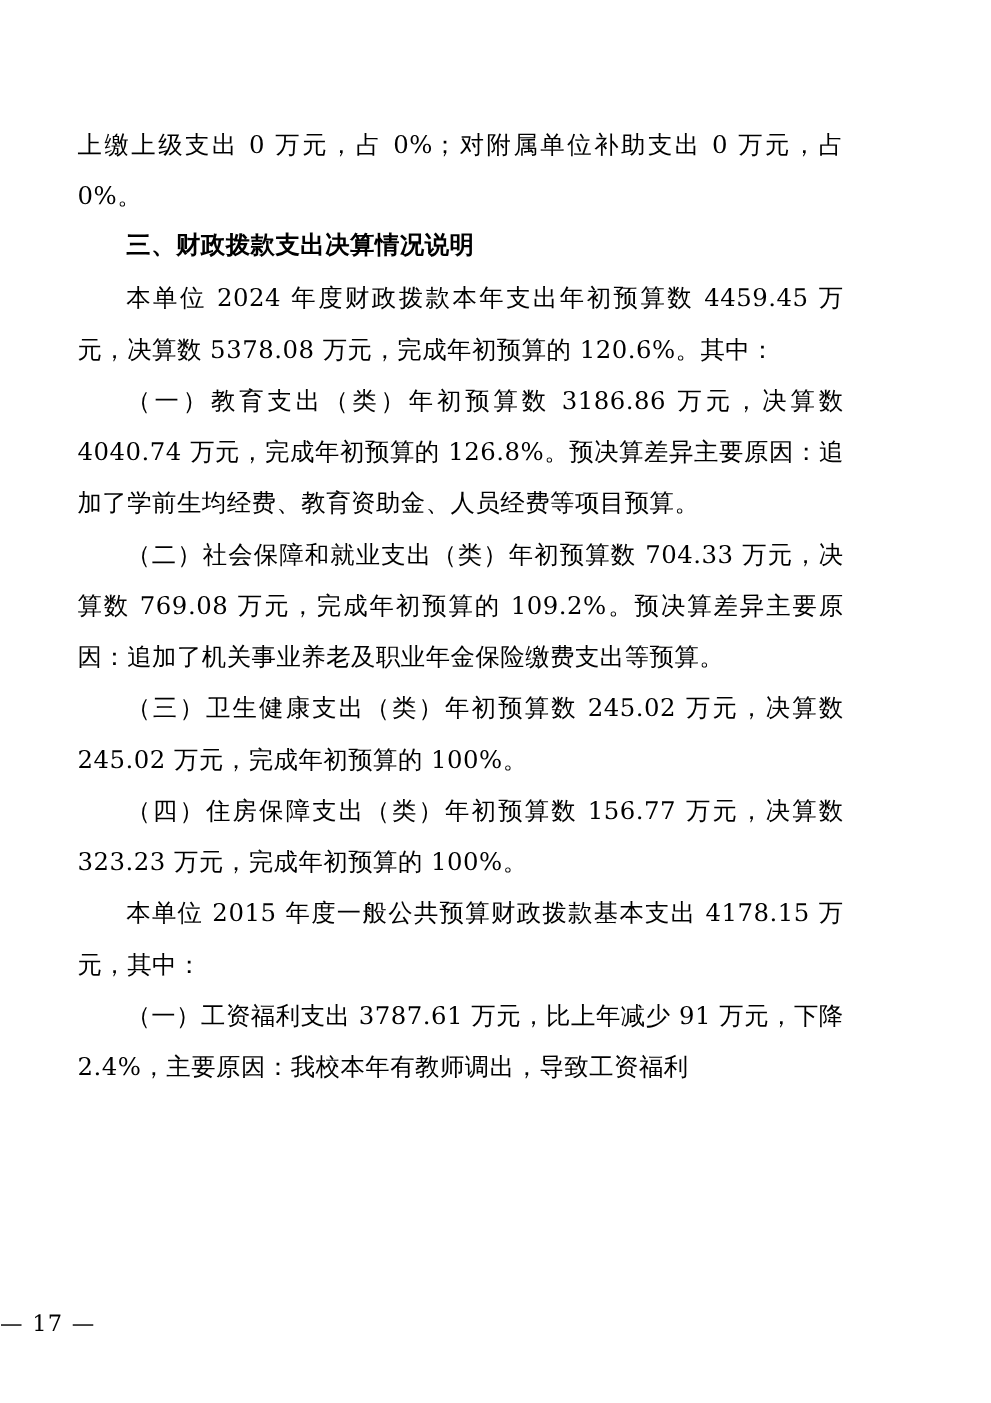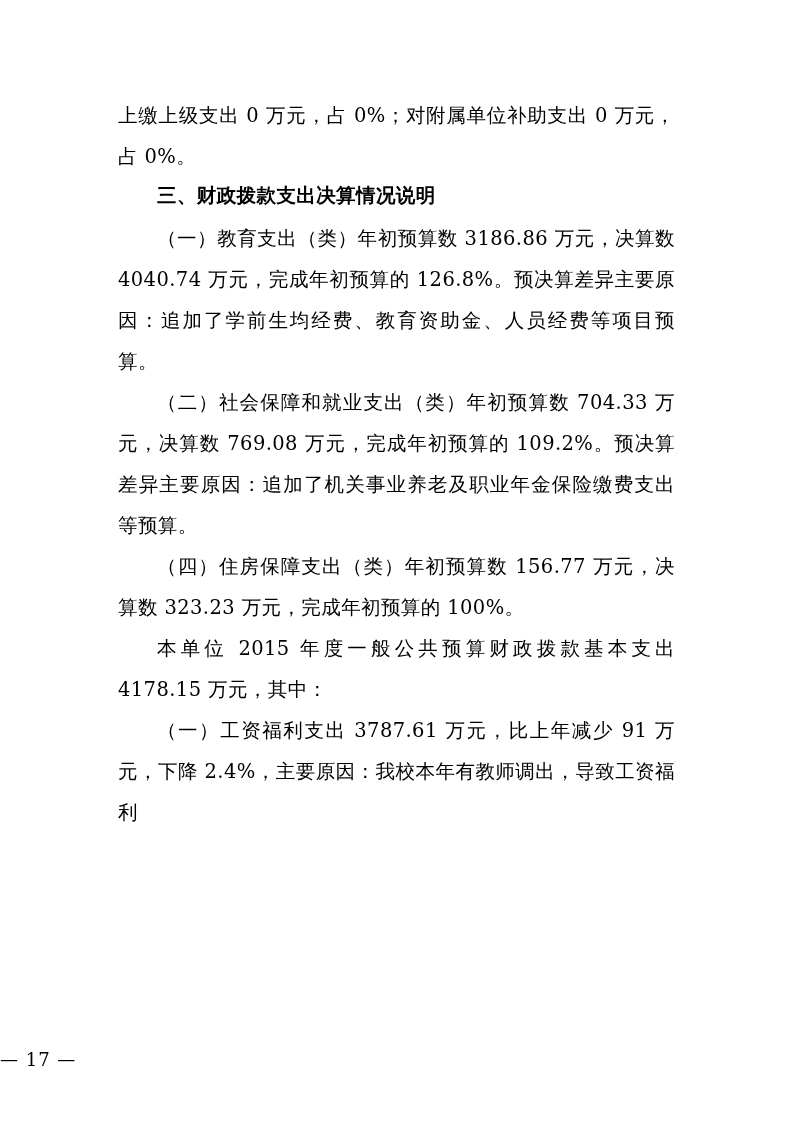--- a/index.html
+++ b/index.html
@@ -15,21 +15,21 @@
     position: relative;
     overflow: hidden;
   }
   .page {
     position: absolute;
     left: 0;
     top: 0;
     width: 793px;
     height: 1052px;
     box-sizing: border-box;
-    padding: 95px 118px 0 118px;
+    padding: 95px 118px 0 62px;
   }
   .body-text {
     font-size: 19.5px;
     line-height: 41px;
     letter-spacing: 0.4px;
     text-align: justify;
     text-justify: inter-ideograph;
     margin: 0;
   }
   p.para {
@@ -62,25 +62,27 @@
 </style>
 </head>
 <body>
 
 <div class="page">
 
   <p class="body-text cont">上缴上级支出 0 万元，占 0%；对附属单位补助支出 0 万元，占 0%。</p>
 
   <h2 class="section-heading">三、财政拨款支出决算情况说明</h2>
 
+  <p class="body-text para">本单位 2024 年度财政拨款本年支出年初预算数 4459.45 万元，决算数 5378.08 万元，完成年初预算的 120.6%。其中：</p>
 
   <p class="body-text para">（一）教育支出（类）年初预算数 3186.86 万元，决算数 4040.74 万元，完成年初预算的 126.8%。预决算差异主要原因：追加了学前生均经费、教育资助金、人员经费等项目预算。</p>
 
   <p class="body-text para">（二）社会保障和就业支出（类）年初预算数 704.33 万元，决算数 769.08 万元，完成年初预算的 109.2%。预决算差异主要原因：追加了机关事业养老及职业年金保险缴费支出等预算。</p>
 
+  <p class="body-text para">（三）卫生健康支出（类）年初预算数 245.02 万元，决算数 245.02 万元，完成年初预算的 100%。</p>
 
   <p class="body-text para">（四）住房保障支出（类）年初预算数 156.77 万元，决算数 323.23 万元，完成年初预算的 100%。</p>
 
 
   <p class="body-text para">本单位 2015 年度一般公共预算财政拨款基本支出 4178.15 万元，其中：</p>
 
   <p class="body-text para">（一）工资福利支出 3787.61 万元，比上年减少 91 万元，下降 2.4%，主要原因：我校本年有教师调出，导致工资福利</p>
 
 </div>
 

